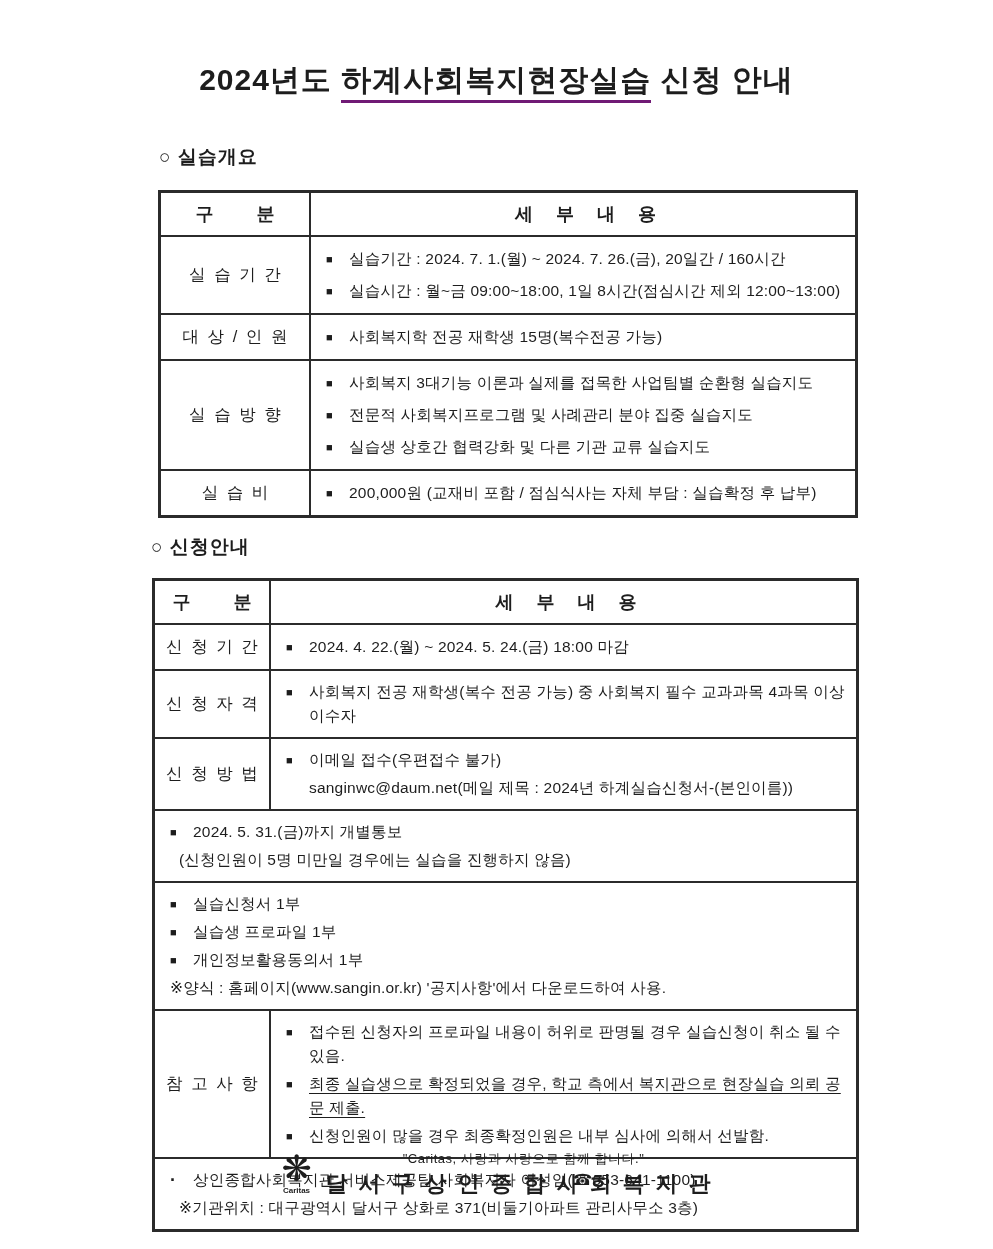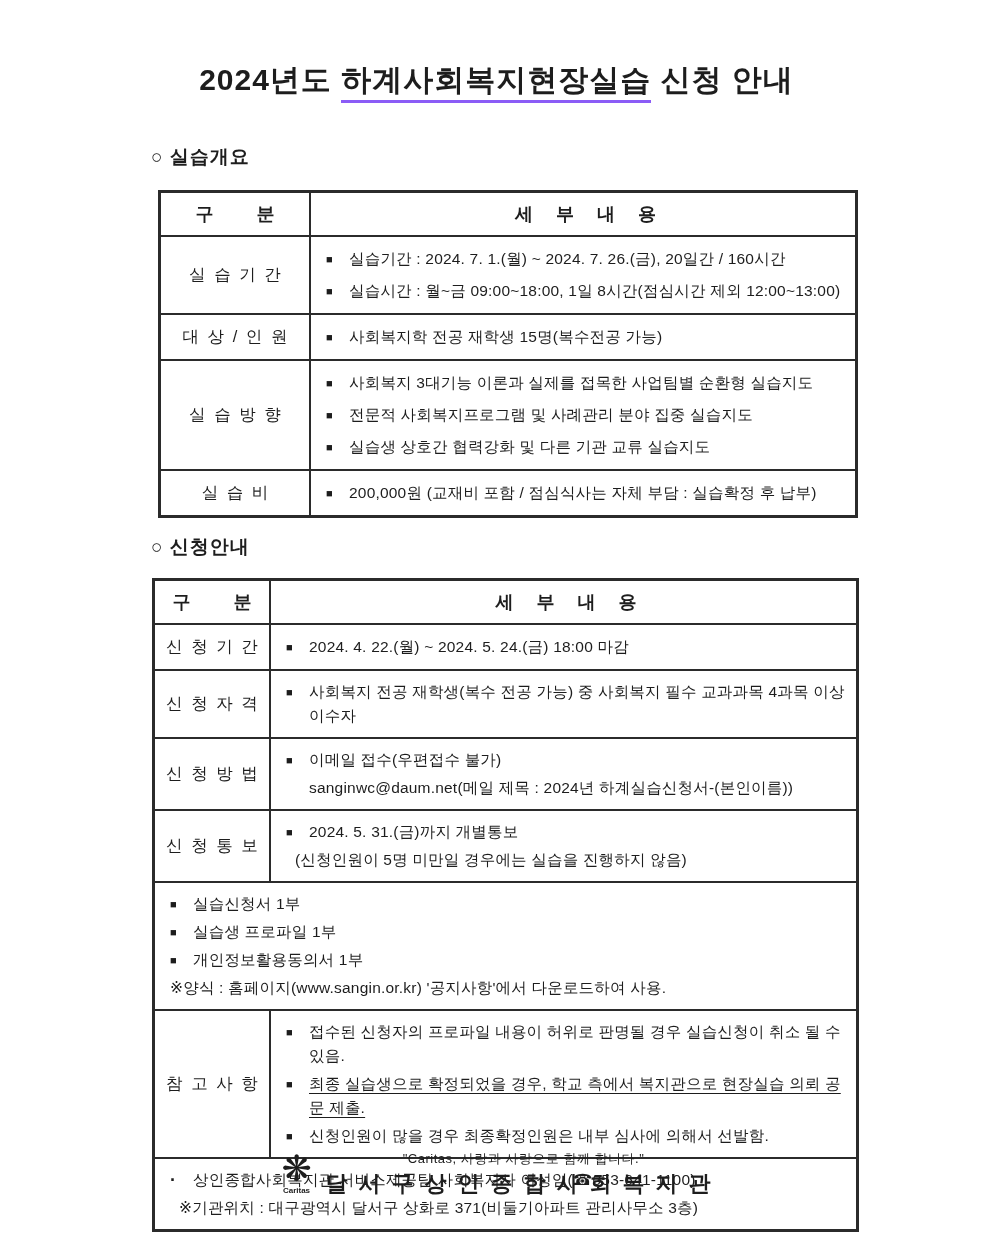--- a/index.html
+++ b/index.html
@@ -6,23 +6,23 @@
   .page{
     position:relative;width:993px;height:1249px;background:#ffffff;
     font-family:"Liberation Sans","DejaVu Sans",sans-serif;color:#1d1d1d;
     overflow:hidden;
   }
   .seg{white-space:pre;}
   .doc-title{
     position:absolute;top:60px;left:0;width:100%;text-align:center;
     font-size:30px;font-weight:700;letter-spacing:1px;
   }
-  .doc-title .u-title{border-bottom:3px solid #8b5cf6;padding-bottom:4px;}
+  .doc-title .u-title{border-bottom:3px solid #701a75;padding-bottom:4px;}
   .section-heading{position:absolute;left:151px;font-size:19px;font-weight:700;letter-spacing:1px;}
-  #sec1{top:144px;}
+  #sec1{top:144px;margin-left:8px;}
   #sec2{top:534px;}
 
   .dtable{position:absolute;border:3px solid #2b2b2b;background:#fff;box-sizing:border-box;}
   #table1{top:190px;left:158px;width:700px;--lw:150px;--lh:26px;--gap:6px;}
   #table2{top:578px;left:152px;width:707px;--lw:116px;--lh:24px;--gap:4px;}
 
   .trow{display:flex;border-top:2px solid #2b2b2b;}
   .trow:first-child{border-top:none;}
   .tlabel{
     flex:0 0 var(--lw);display:flex;align-items:center;justify-content:center;
@@ -151,21 +151,20 @@
           <div class="tline">
             <span class="bullet">■</span>
             <span class="ltext">이메일 접수(우편접수 불가)</span>
           </div>
           <div class="tline ind1">
             <span class="ltext">sanginwc@daum.net(메일 제목 : 2024년 하계실습신청서-(본인이름))</span>
           </div>
         </div>
       </div>
       <div class="trow">
-        <div class="tlabel">신 청 통 보</div>
         <div class="tcontent">
           <div class="tline">
             <span class="bullet">■</span>
             <span class="ltext">2024. 5. 31.(금)까지 개별통보</span>
           </div>
           <div class="tline ind2">
             <span class="ltext">(신청인원이 5명 미만일 경우에는 실습을 진행하지 않음)</span>
           </div>
         </div>
       </div>

